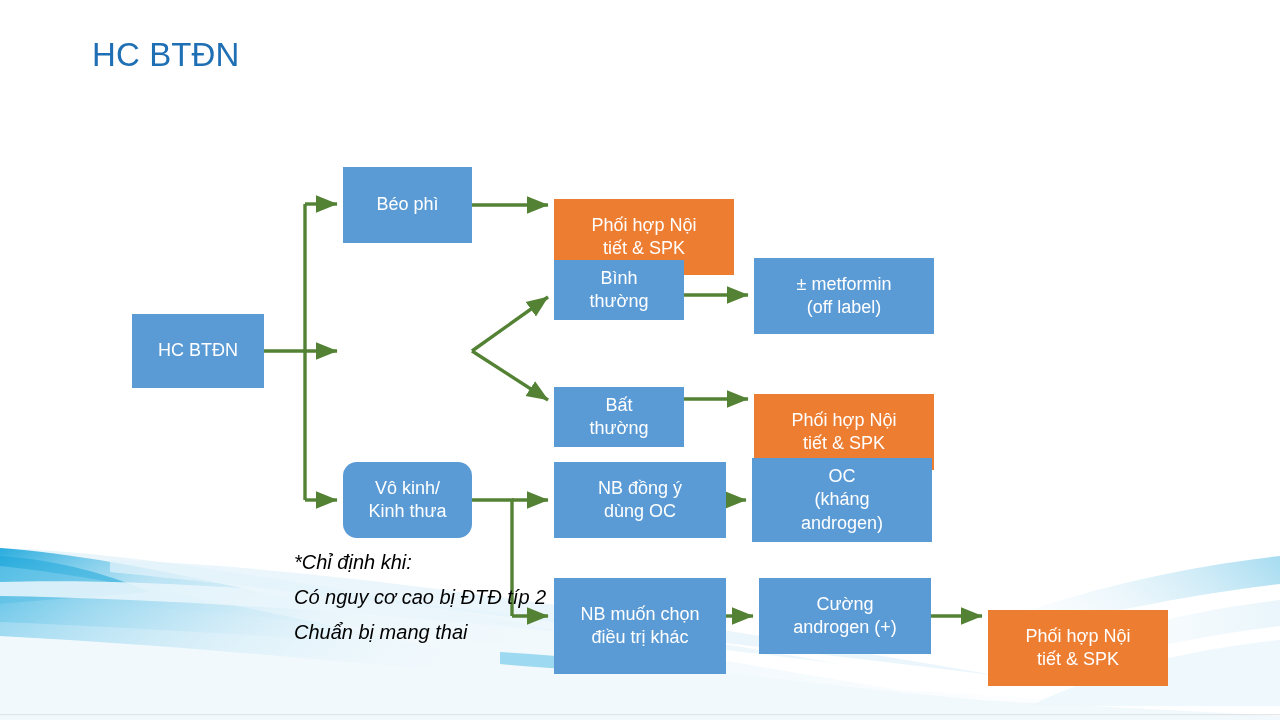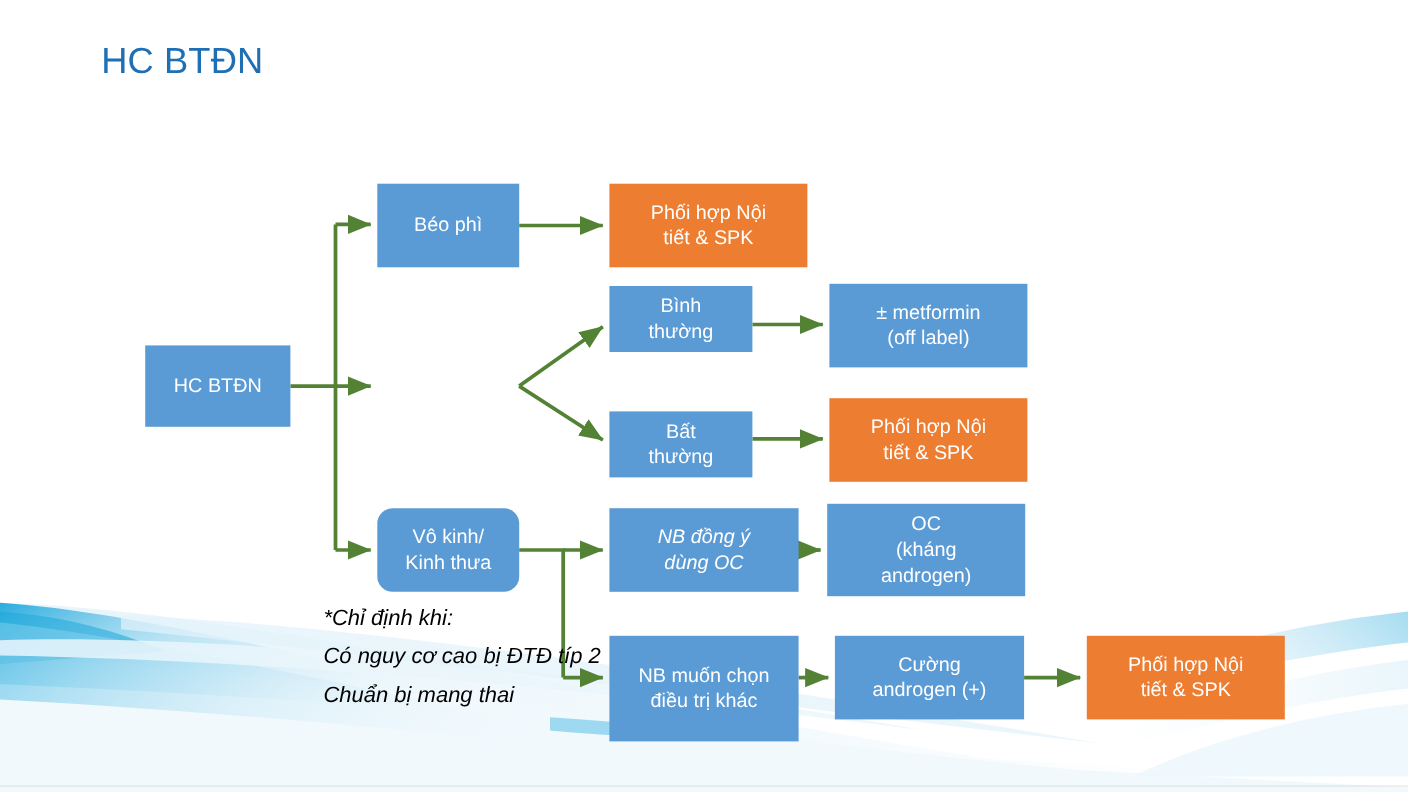--- a/index.html
+++ b/index.html
@@ -29,21 +29,21 @@
     position:absolute;
     display:flex;align-items:center;justify-content:center;
     text-align:center;
     color:#ffffff;
     font-size:18px;line-height:1.28;
     box-sizing:border-box;
     padding:2px 6px;
     white-space:pre-line;
   }
   .node.blue{background:#5B9BD5;}
-  .node.orange{background:#ED7D31;}
+  .node.orange{background:#ED7D31;margin-top:32px;}
 
   
   #footnote{
     position:absolute;left:294px;top:552px;width:260px;
     color:#000;font-size:20px;font-style:italic;
     line-height:1.0;
   }
   #footnote .fline{display:block;margin-bottom:15px;white-space:nowrap;}
 
   
@@ -153,30 +153,30 @@
 
   <div class="node blue" style="left:343px;top:462px;width:129px;height:76px;border-radius:14px;">Vô kinh/
 Kinh thưa</div>
 
   <div class="node orange" style="left:554px;top:167px;width:180px;height:76px;">Phối hợp Nội
 tiết &amp; SPK</div>
 
   <div class="node blue" style="left:554px;top:260px;width:130px;height:60px;">Bình
 thường</div>
 
-  <div class="node blue" style="left:554px;top:374px;width:130px;height:60px;">Bất
+  <div class="node blue" style="left:554px;top:387px;width:130px;height:60px;">Bất
 thường</div>
 
   <div class="node blue" style="left:754px;top:258px;width:180px;height:76px;">± metformin
 (off label)</div>
 
   <div class="node orange" style="left:754px;top:362px;width:180px;height:76px;">Phối hợp Nội
 tiết &amp; SPK</div>
 
-  <div class="node blue" style="left:554px;top:462px;width:172px;height:76px;font-style:italic;">NB đồng ý
+  <div class="node blue" style="left:554px;top:462px;width:172px;height:76px;">NB đồng ý
 dùng OC</div>
 
   <div class="node blue" style="left:752px;top:458px;width:180px;height:84px;">OC
 (kháng
 androgen)</div>
 
   <div class="node blue" style="left:554px;top:578px;width:172px;height:96px;">NB muốn chọn
 điều trị khác</div>
 
   <div class="node blue" style="left:759px;top:578px;width:172px;height:76px;">Cường

